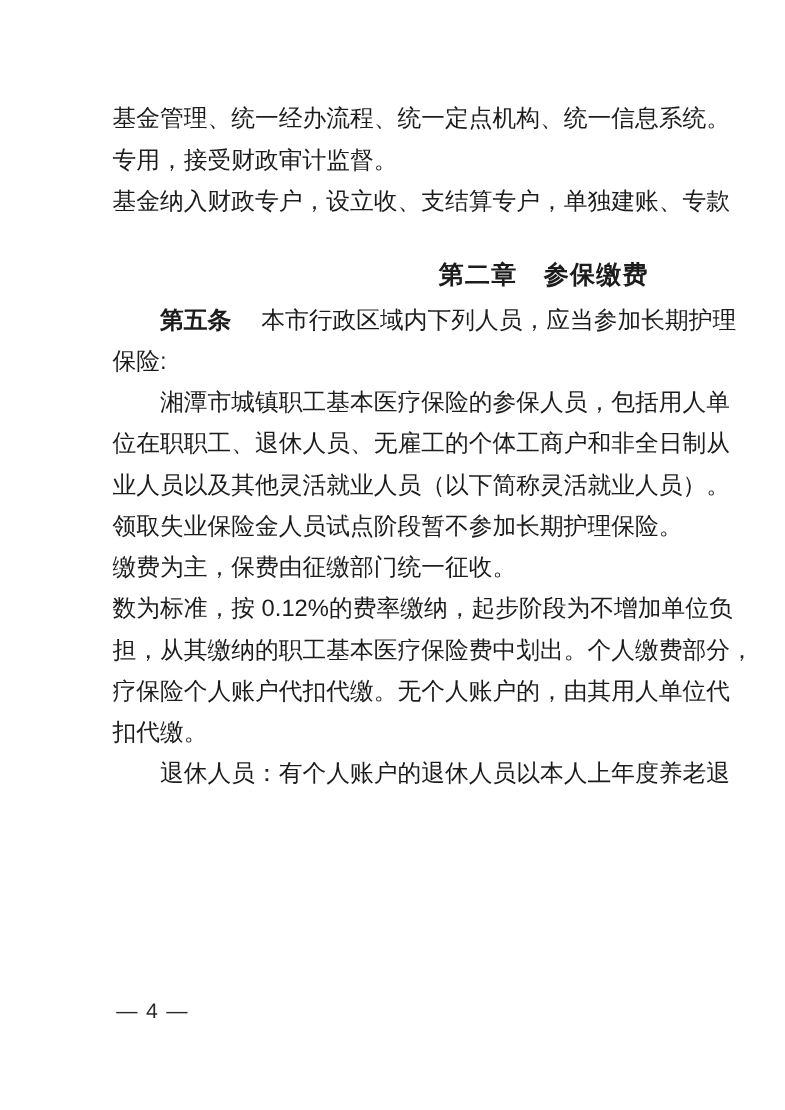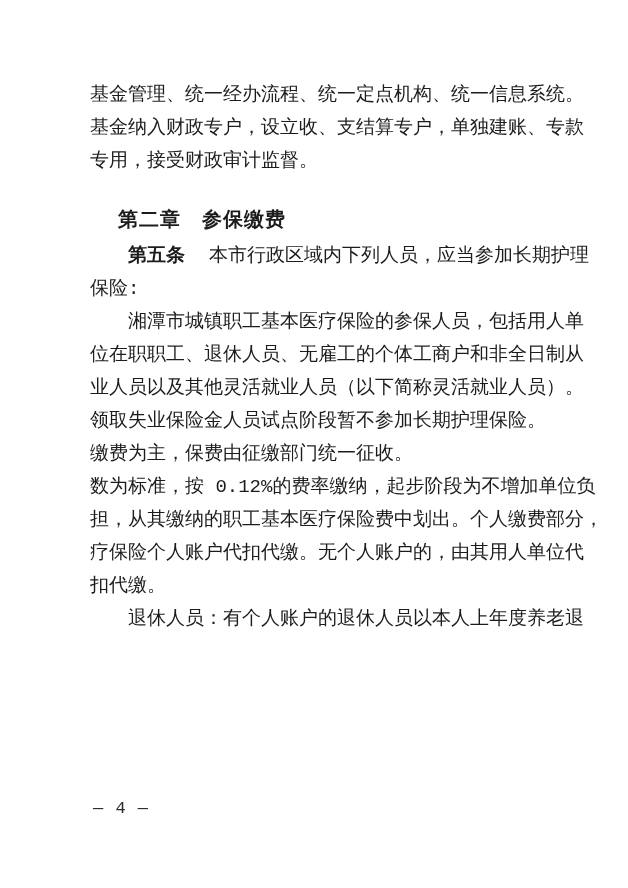--- a/index.html
+++ b/index.html
@@ -8,21 +8,21 @@
     background: #ffffff;
   }
   .page {
     position: relative;
     width: 628px;
     height: 888px;
     background: #ffffff;
     overflow: hidden;
     box-sizing: border-box;
     padding: 79px 109px 0 90px;
-    font-family: Liberation Mono, monospace;
+    font-family: Liberation Sans, sans-serif;
     color: #1c1c1c;
   }
   .line {
     margin: 0;
     padding: 0;
     font-size: 19px;
     line-height: 33px;
     white-space: nowrap;
     color: #1c1c1c;
   }
@@ -37,21 +37,21 @@
   .lbl {
     font-weight: bold;
     margin-right: 24px;
   }
   .heading {
     margin: 26px 0 0 0;
     padding: 0;
     font-size: 20px;
     line-height: 33px;
     font-weight: bold;
-    text-align: left;
+    text-align: right;
     text-indent: 28px;
     letter-spacing: 1px;
   }
   .a5-first {
     margin-top: 3px;
   }
   .page-number {
     position: absolute;
     left: 93px;
     top: 799px;
@@ -61,22 +61,22 @@
     color: #2a2a2a;
     white-space: pre;
   }
 </style>
 </head>
 <body>
 
 <div class="page">
 
   <p class="line just">基金管理、统一经办流程、统一定点机构、统一信息系统。</p>
+  <p class="line">专用，接受财政审计监督。</p>
   <p class="line just">基金纳入财政专户，设立收、支结算专户，单独建账、专款</p>
-  <p class="line">专用，接受财政审计监督。</p>
 
   <h2 class="heading">第二章　参保缴费</h2>
 
   <p class="line just indent a5-first"><b class="lbl">第五条</b><span>本市行政区域内下列人员，应当参加长期护理</span></p>
   <p class="line">保险:</p>
 
   <p class="line just indent">湘潭市城镇职工基本医疗保险的参保人员，包括用人单</p>
   <p class="line just">位在职职工、退休人员、无雇工的个体工商户和非全日制从</p>
   <p class="line just">业人员以及其他灵活就业人员（以下简称灵活就业人员）。</p>
   <p class="line">领取失业保险金人员试点阶段暂不参加长期护理保险。</p>

